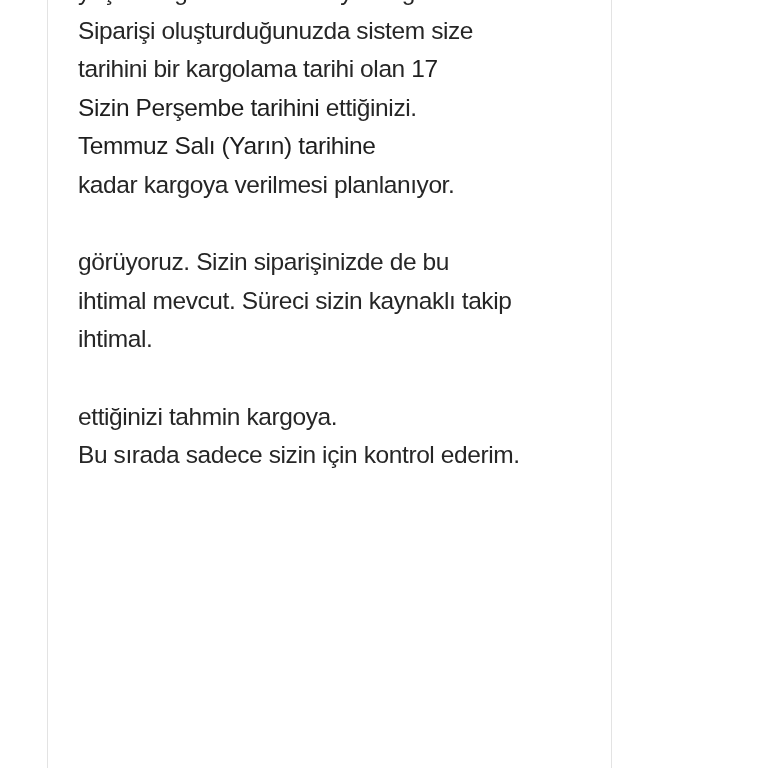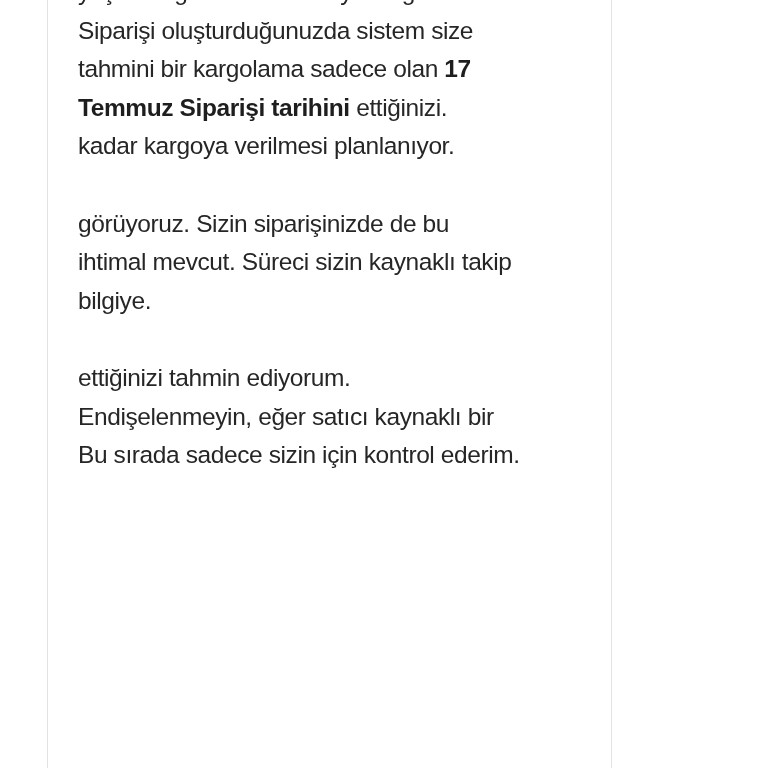--- a/index.html
+++ b/index.html
@@ -10,33 +10,33 @@
     background: #ffffff; box-sizing: border-box;
   }
   .msg {
     position: absolute; left: 78px; top: -27px; width: 520px;
     font-family: "Liberation Sans", sans-serif;
     font-size: 24.5px; line-height: 38.6px; color: #262626;
     letter-spacing: -0.4px;
   }
   .line { display: block; white-space: nowrap; height: 38.6px; }
   .blank { display: block; height: 38.6px; }
-  b { font-weight: 700; color: #1e1e1e; }
+  b { font-weight: 400; color: #1e1e1e; }
 </style>
 </head>
 <body>
 
 <div class="card"></div>
 <div class="msg" id="msg">
     <span class="line"><span>yaşanan gecikme nedeniyle üzgünüm.</span></span>
     <span class="line"><span>Siparişi oluşturduğunuzda sistem size</span></span>
-    <span class="line"><span>tahmini bir kargolama sadece olan </span><b>17</b></span>
-    <span class="line"><b>Temmuz Siparişi tarihini</b><span> ettiğinizi.</span></span>
+    <span class="line"><span>tarihini bir kargolama tarihi olan </span><b>17</b></span>
+    <span class="line"><b>Sizin Perşembe tarihini</b><span> ettiğinizi.</span></span>
+    <span class="line"><b>Temmuz Salı (Yarın) tarihine</b></span>
     <span class="line"><span>kadar kargoya verilmesi planlanıyor.</span></span>
     <span class="blank"></span>
     <span class="line"><span>görüyoruz. Sizin siparişinizde de bu</span></span>
     <span class="line"><span>ihtimal mevcut. Süreci sizin kaynaklı takip</span></span>
-    <span class="line"><span>bilgiye.</span></span>
+    <span class="line"><span>ihtimal.</span></span>
     <span class="blank"></span>
-    <span class="line"><span>ettiğinizi tahmin ediyorum.</span></span>
-    <span class="line"><span>Endişelenmeyin, eğer satıcı kaynaklı bir</span></span>
+    <span class="line"><span>ettiğinizi tahmin kargoya.</span></span>
     <span class="line"><span>Bu sırada sadece sizin için kontrol ederim.</span></span>
   </div>
 
 </body></html>

